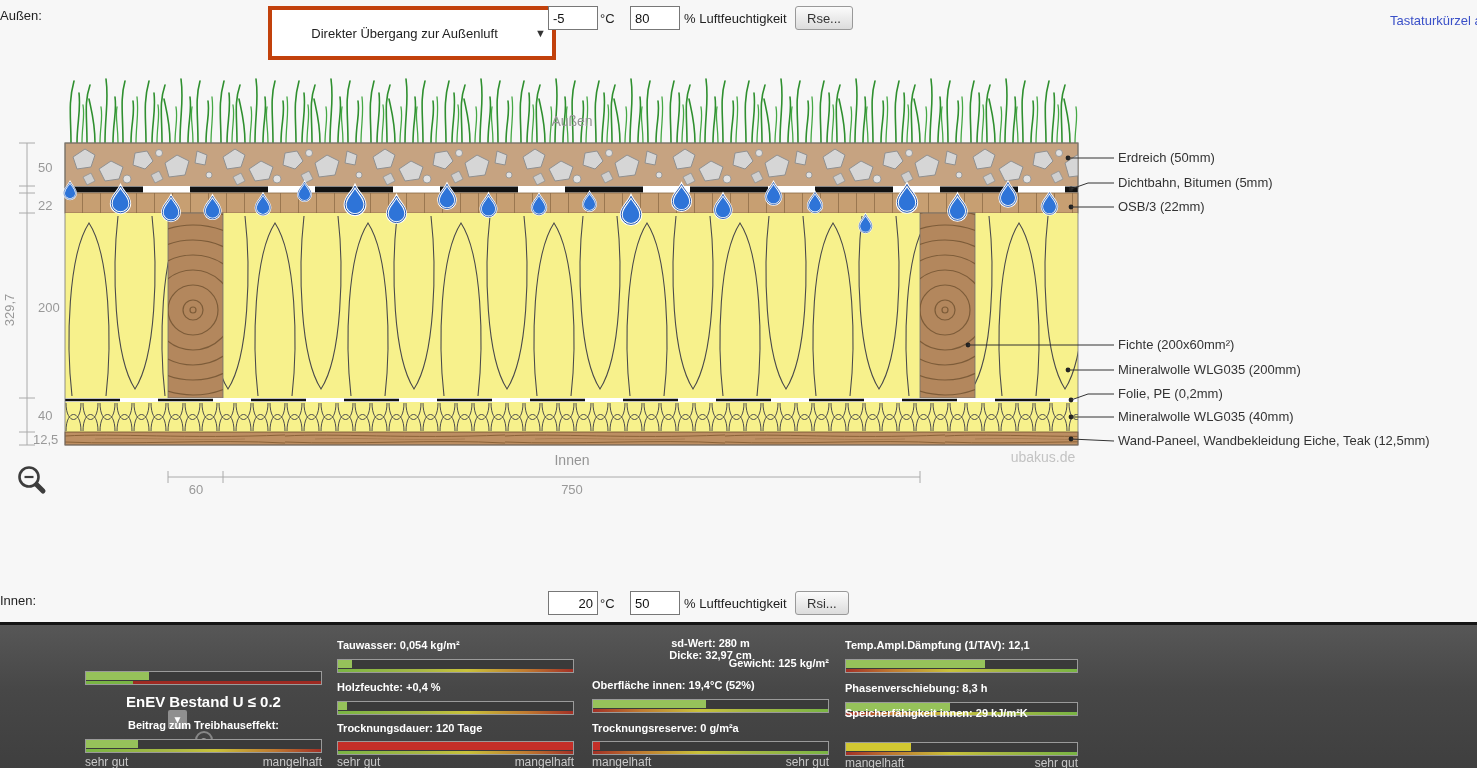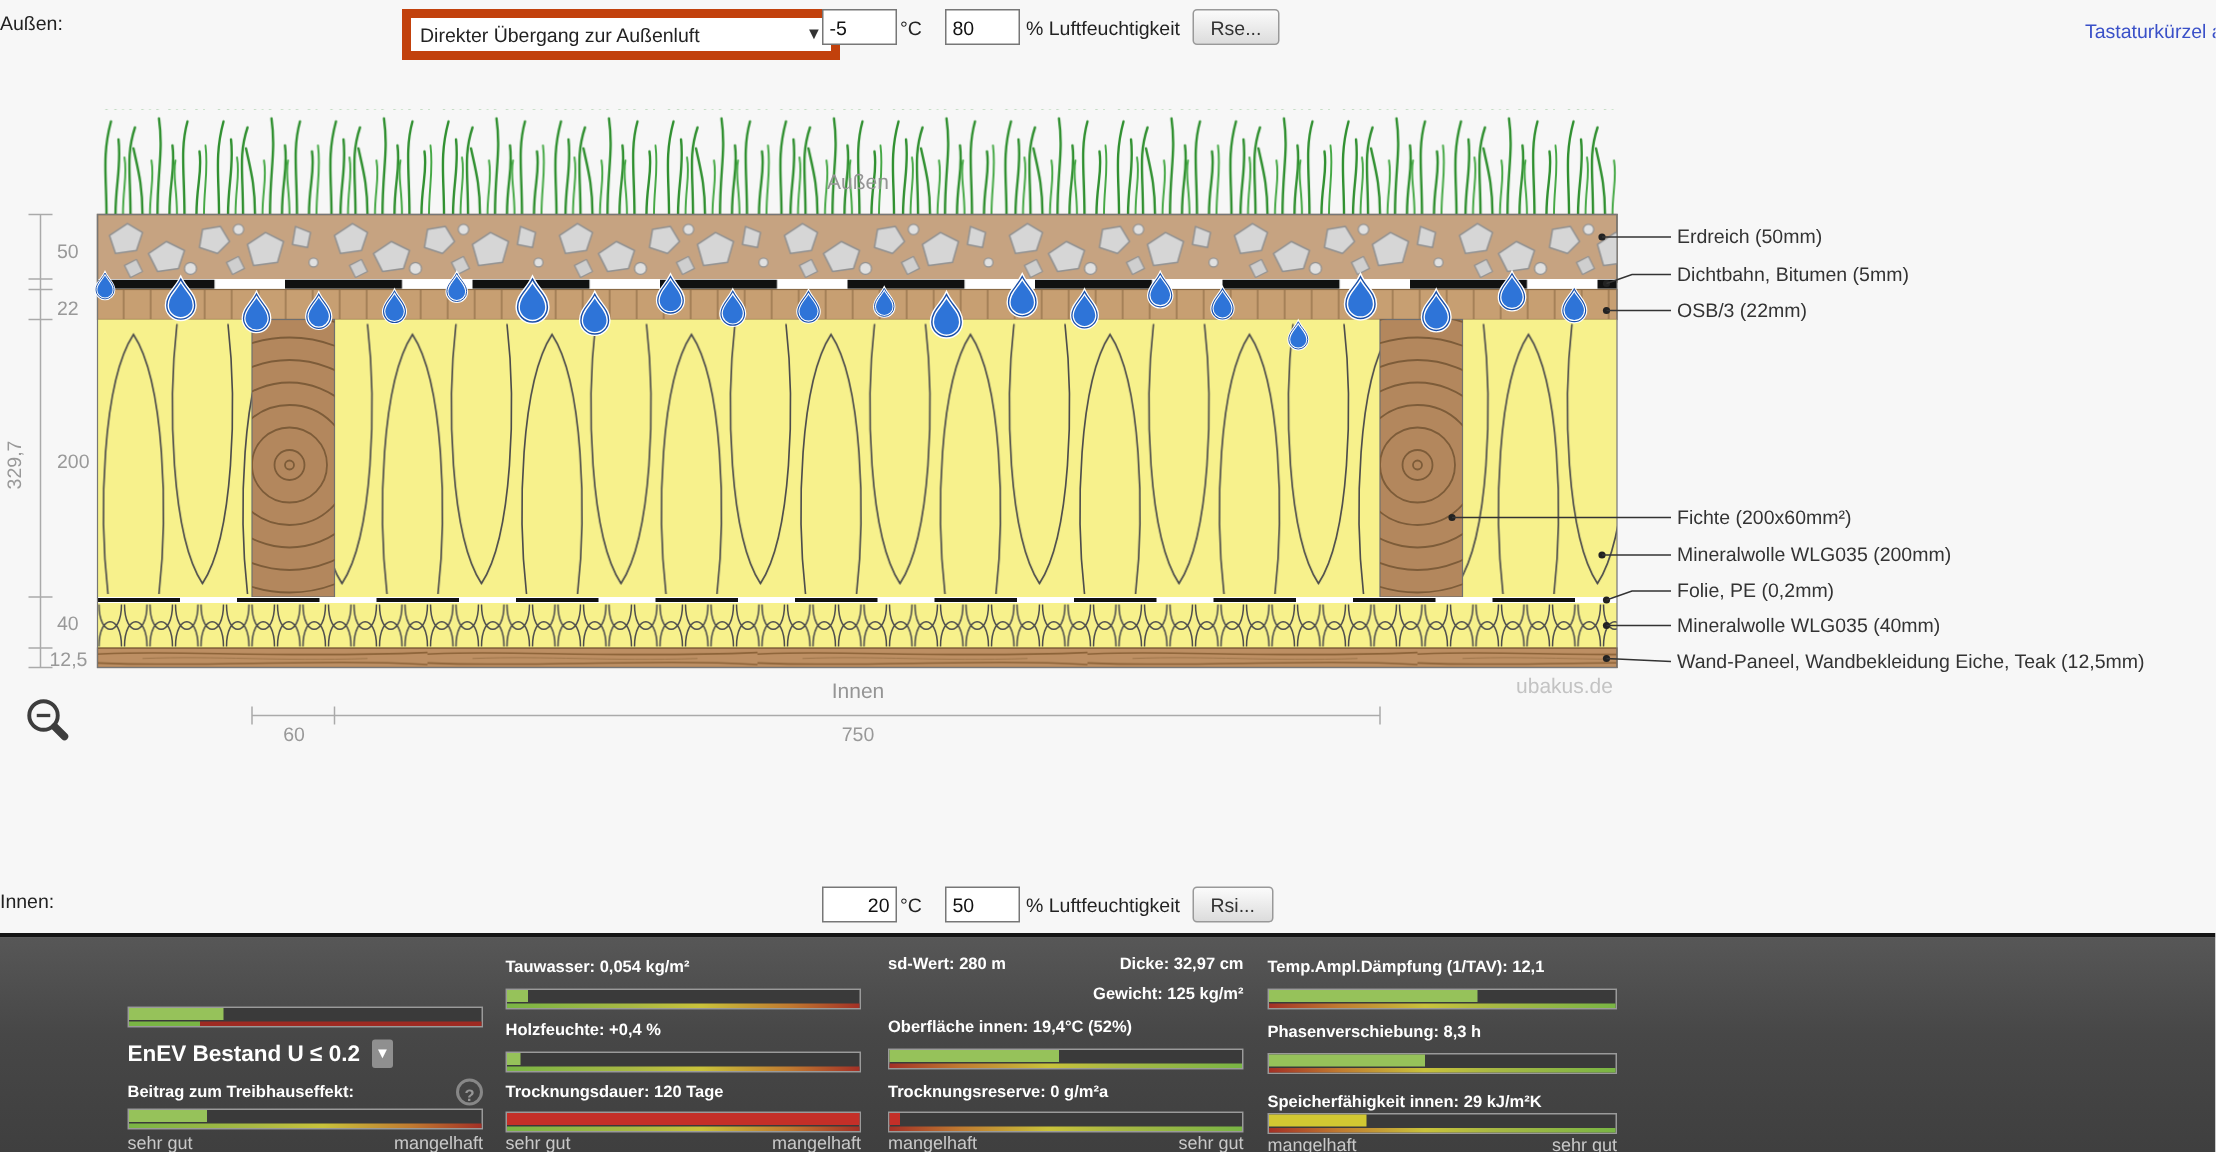--- a/index.html
+++ b/index.html
@@ -7,22 +7,22 @@
     width:1477px;height:768px;overflow:hidden;position:relative;
     background:#f7f7f7;
     font-family:"Liberation Sans", sans-serif;
     -webkit-font-smoothing:antialiased;
   }
   
   .cond-bar{position:absolute;left:0;width:100%;height:28px;font-size:13px;color:#222;}
   .cond-label{position:absolute;left:0;top:4px;width:262px;text-align:left;}
   .cond-select{
     position:absolute;left:268px;top:2px;width:268px;height:22px;
-    background:#fff;border:6px solid #c2410c;display:flex;align-items:center;
-    padding:0 6px;box-sizing:content-box;cursor:pointer;
+    background:#fff;border:4px solid #c2410c;display:flex;align-items:center;
+    padding:12px 6px;box-sizing:content-box;cursor:pointer;text-align:center;
   }
   .cond-select .sel-val{flex:1;white-space:nowrap;overflow:hidden;}
   .sel-arrow{color:#333;font-size:11px;margin-left:4px;}
   .sel-arrow::before{content:"▼";}
   .num-input{
     position:absolute;top:2px;height:20px;width:40px;border:1px solid #777;
     background:#fff;font:13px "Liberation Sans",sans-serif;padding:1px 4px;color:#111;
   }
   .unit{position:absolute;top:7px;}
   .rs-btn{
@@ -44,21 +44,21 @@
   .layertxt{fill:#333;font-size:13px;}
   .leader{stroke:#333;stroke-width:1;fill:none;}
   .ldot{fill:#222;}
   
   .panel{
     position:absolute;left:0;top:622px;width:1477px;height:146px;
     background:linear-gradient(#575757,#474747 45%,#3f3f3f);
     border-top:3px solid #151515;box-sizing:border-box;color:#fff;
   }
   .col{position:absolute;top:0;height:146px;}
-  .row{position:absolute;left:0;right:0;display:flex;justify-content:space-between;align-items:center;white-space:nowrap;}
+  .row{position:absolute;left:0;right:0;display:flex;justify-content:space-between;align-items:center;white-space:nowrap;flex-direction:column;}
   .mlabel{font-size:11px;font-weight:bold;color:#fff;white-space:nowrap;}
   .bar{position:absolute;left:0;right:0;height:14px;border:1px solid #9a9a9a;background:#3a3a3a;box-sizing:border-box;}
   .bar .fill{position:absolute;left:0;top:0;height:8px;background:#96c25a;}
   .bar .strip{position:absolute;left:0;bottom:0;height:3px;width:100%;}
   .strip.g2b{background:linear-gradient(to right,#79b544,#a8b843 35%,#c9c23a 55%,#c07a30 80%,#a33026);}
   .strip.b2g{background:linear-gradient(to right,#a33026,#c07a30 20%,#c9c23a 45%,#a8b843 65%,#79b544);}
   .strip.uw{background:linear-gradient(to right,#79b544 0 20%,#9e2a22 20%);}
   .scale{position:absolute;left:0;right:0;display:flex;justify-content:space-between;font-size:12px;color:#c9c9c9;}
   .uhead{position:absolute;left:0;right:0;top:4px;display:flex;align-items:baseline;}
   .ulabel{font-size:18px;color:#f2f2f2;}
@@ -406,21 +406,21 @@
     <div class="mlabel" style="position:absolute;top:14px">Temp.Ampl.Dämpfung (1/TAV): 12,1</div>
     <div class="bar" style="top:34px">
       <div class="fill" style="width: 60%; background: rgb(150, 194, 90);"></div>
         <div class="strip b2g"></div>
     </div>
     <div class="mlabel" style="position:absolute;top:57px">Phasenverschiebung: 8,3 h</div>
     <div class="bar" style="top:77px">
       <div class="fill" style="width: 45%; background: rgb(150, 194, 90);"></div>
         <div class="strip b2g"></div>
     </div>
-    <div class="mlabel" style="position:absolute;top:104px">Speicherfähigkeit innen: 29 kJ/m²K</div>
+    <div class="mlabel" style="position:absolute;top:82px">Speicherfähigkeit innen: 29 kJ/m²K</div>
     <div class="bar" style="top:117px">
       <div class="fill" style="width: 28%; background: rgb(210, 200, 50);"></div>
         <div class="strip b2g"></div>
     </div>
     <div class="scale" style="top:131px">
       <span>mangelhaft</span>
       <span>sehr gut</span>
     </div>
   </div>
 </div>

